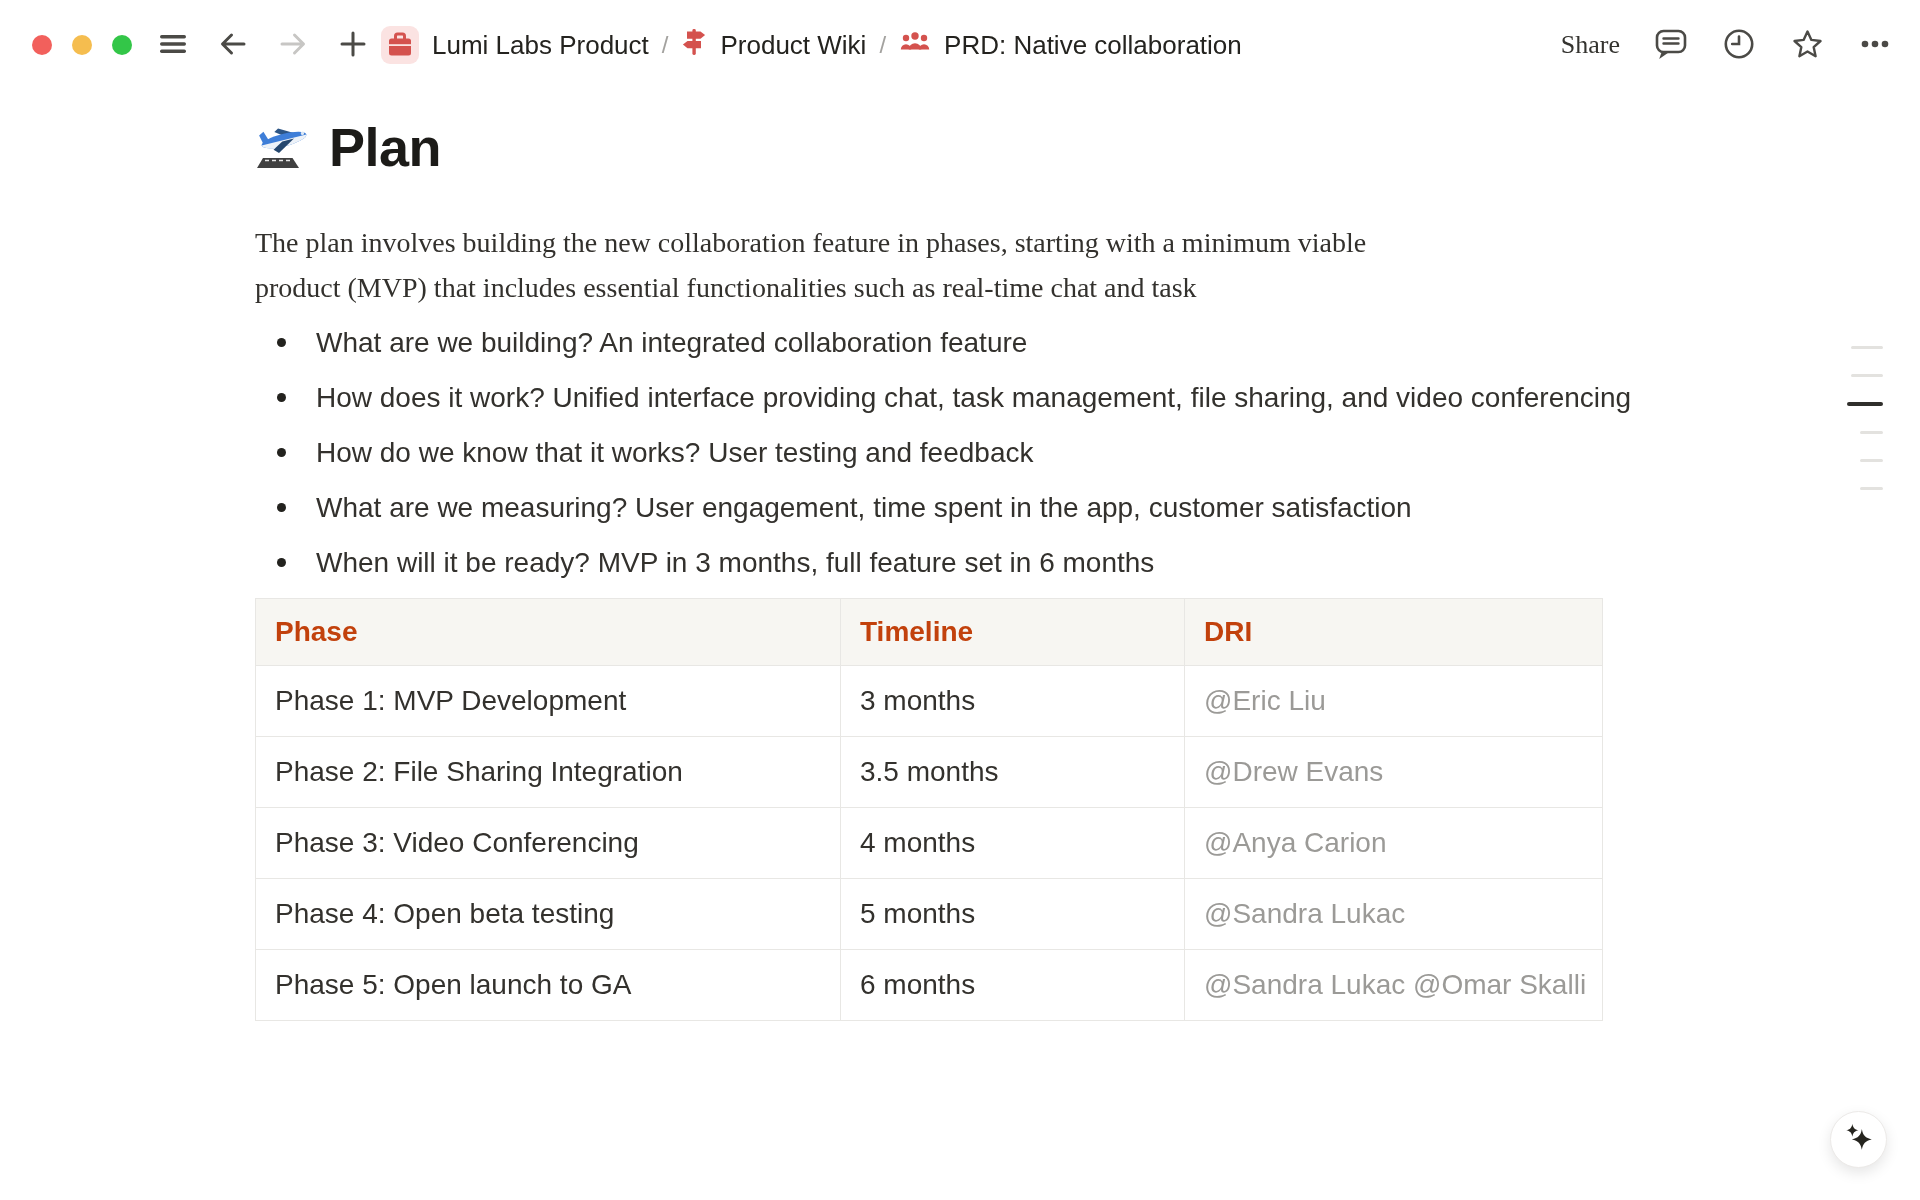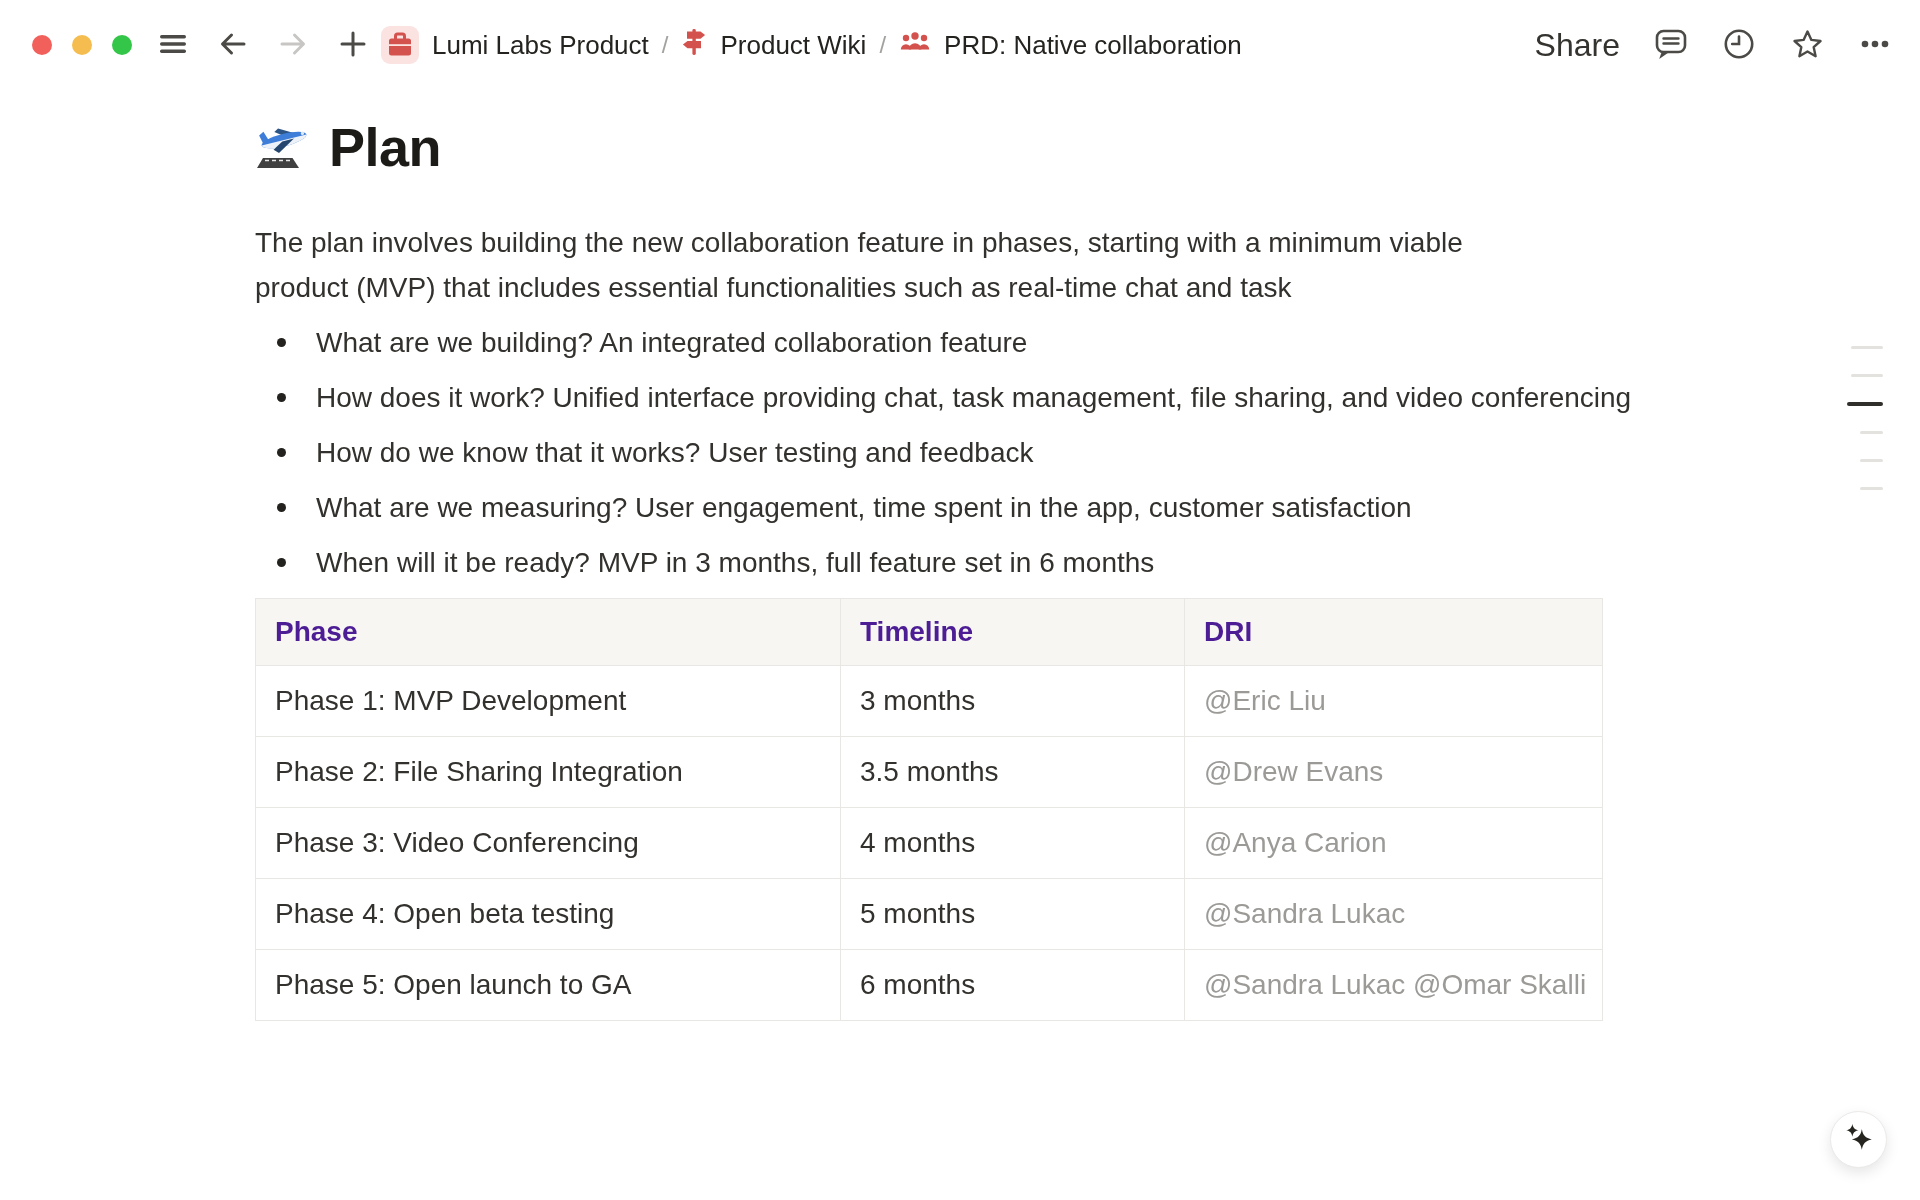--- a/index.html
+++ b/index.html
@@ -41,28 +41,28 @@
   }
   .crumb{ display:flex; align-items:center; gap:13px; cursor:pointer;text-align:center; }
   .crumb-sep{ color:#a3a29f; font-size:24px; }
   .tile{
     width:38px; height:38px; border-radius:9px;
     background:#fbe3e2;
     display:flex; align-items:center; justify-content:center;
   }
 
   .actions{ margin-left:auto; display:flex; align-items:center; gap:34px; }
-  .share{ font-size:32px; color:#34332f; background:none; border:none; cursor:pointer; font-family:Liberation Sans, sans-serif; }
+  .share{ font-size:26px; color:#34332f; background:none; border:none; cursor:pointer; font-family:Liberation Serif, serif; }
 
   
   .page{ width:1410px; margin:0 auto; }
   .title-row{ margin-top:26px; display:flex; align-items:center; gap:16px; }
   .page-title{ font-size:54px; line-height:62px; font-weight:700; color:#1c1b18; letter-spacing:-0.5px; }
 
-  .intro{ margin-top:42px; font-size:28px; color:#33312d; }
+  .intro{ margin-top:42px; font-size:28px; color:#33312d;font-family:Liberation Serif, serif; }
   .intro div{ line-height:45px; }
 
   ul.qlist{ list-style:none; margin-top:10px; font-size:28px; }
   ul.qlist li{
     position:relative;
     padding-left:61px;
     line-height:45px;
     margin:10px 0;
   }
   ul.qlist li::before{
@@ -82,21 +82,21 @@
   table.plan th, table.plan td{
     border:1px solid #e8e7e4;
     text-align:left;
     padding:0 12px 0 19px;
     overflow:hidden;
     white-space:nowrap;
   }
   table.plan th{
     background:#f7f6f2;
     font-weight:600;
-    color:#4c1d95;
+    color:#c2410c;
     height:67px;
   }
   table.plan td{ height:71px; color:#33312d; font-weight:400; }
   .mention{ color:#9b9a97; }
 
   
   .toc{
     position:absolute; right:37px; top:346px;
     display:flex; flex-direction:column; align-items:flex-end; gap:25px;
   }

